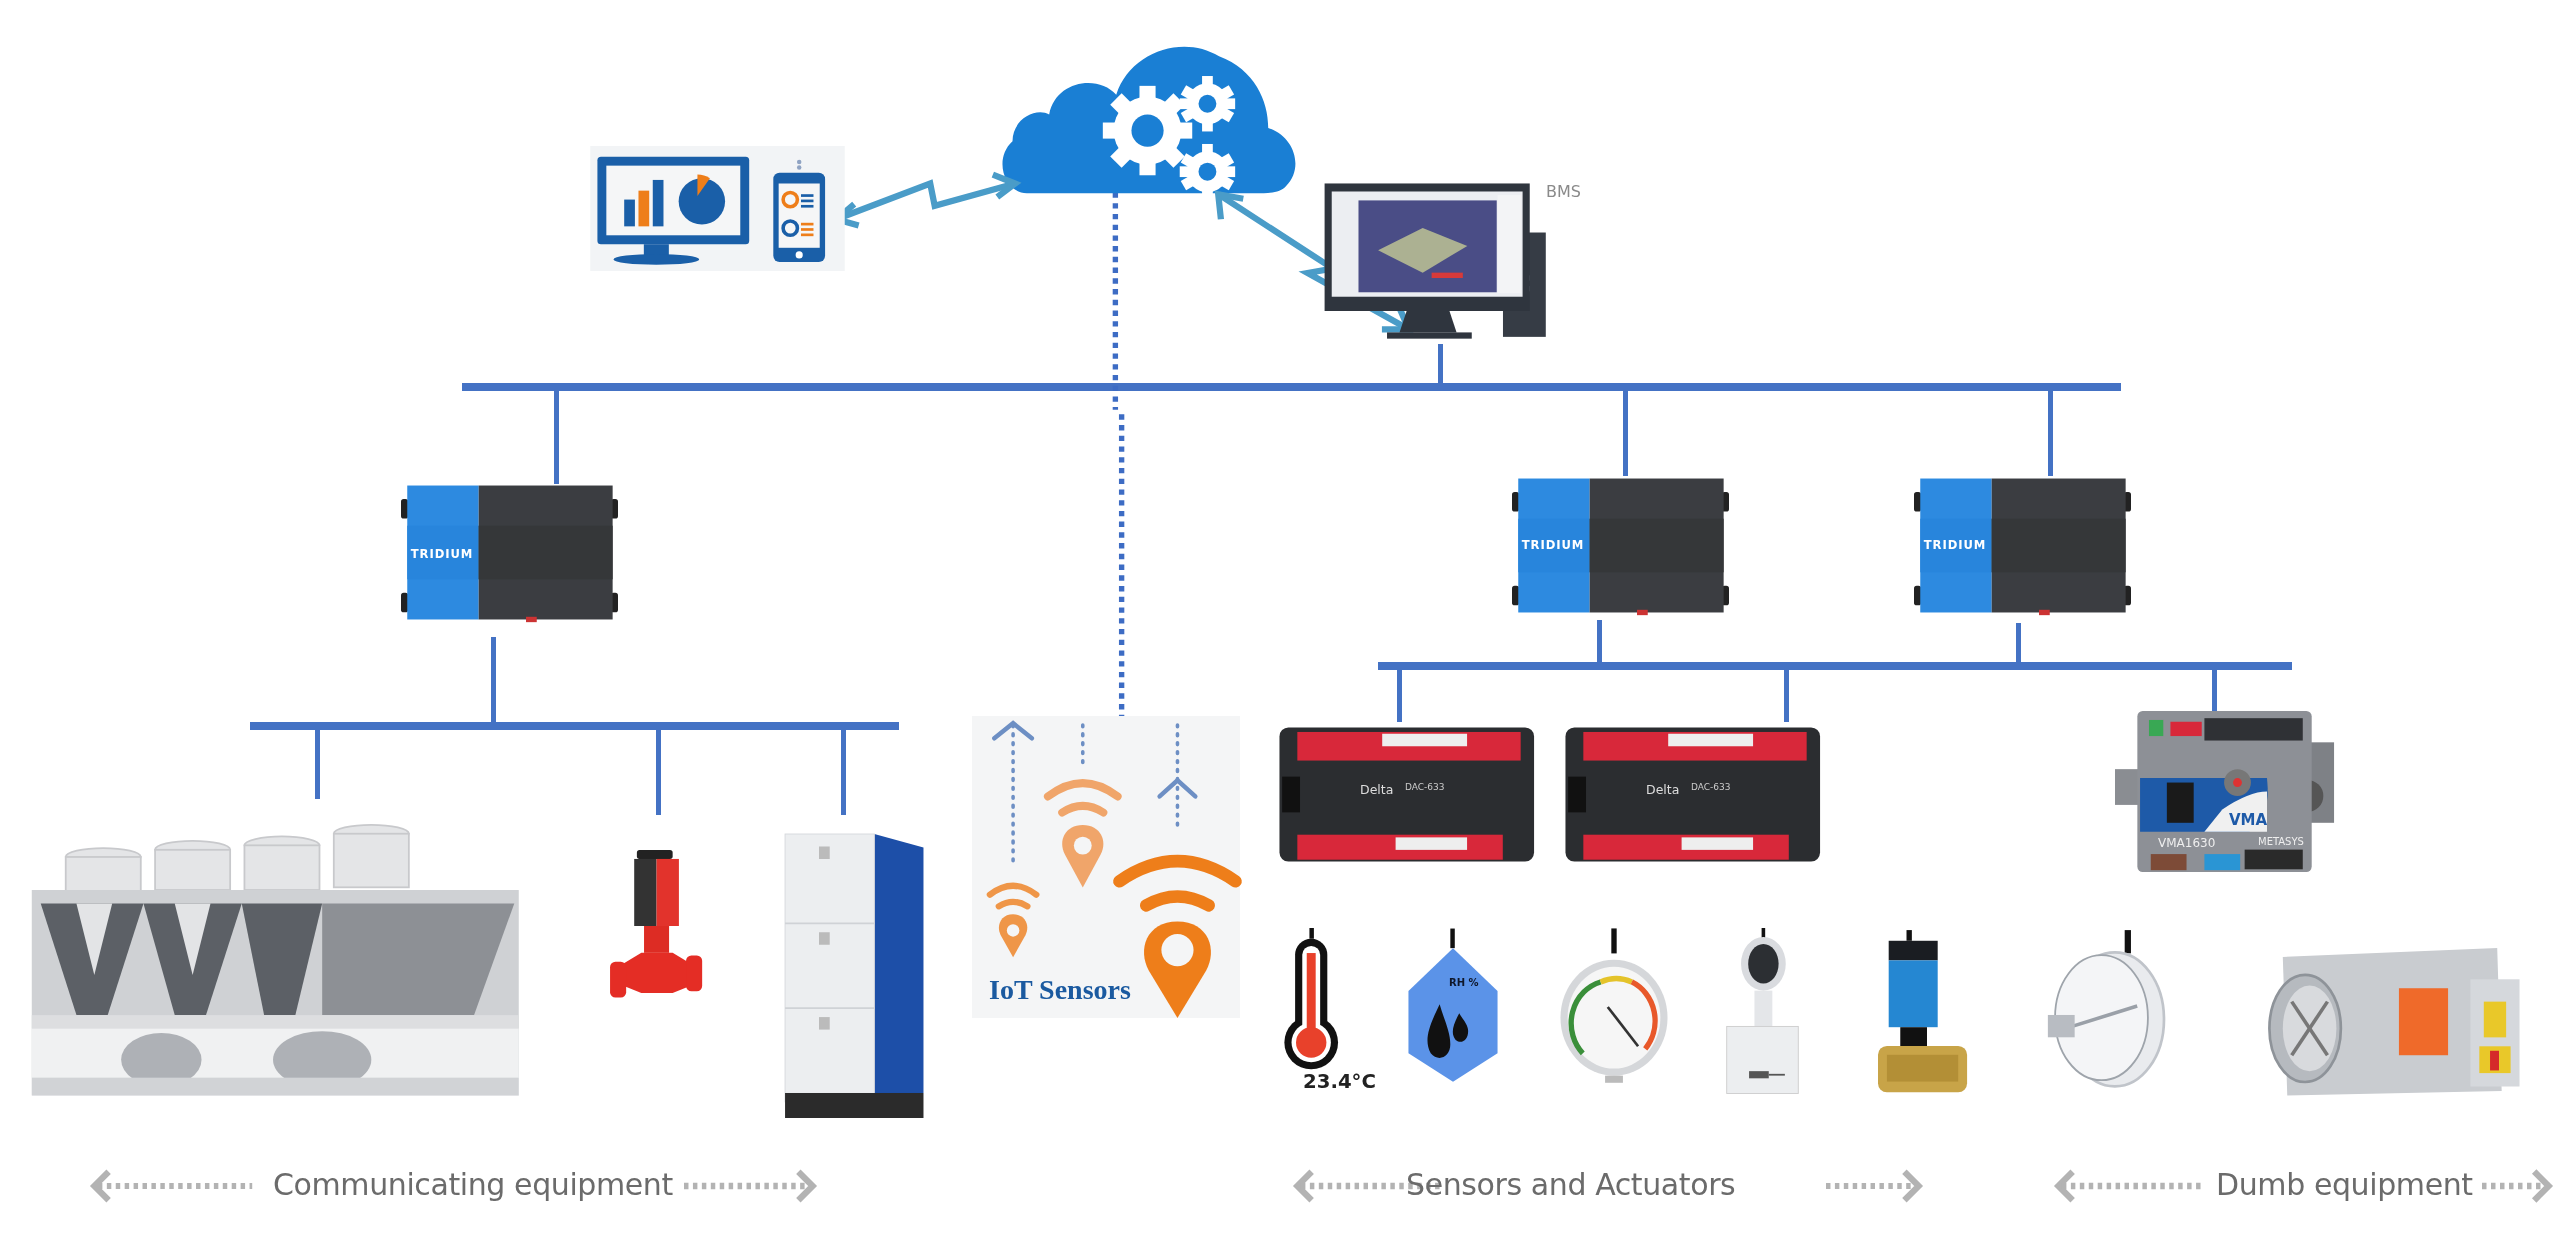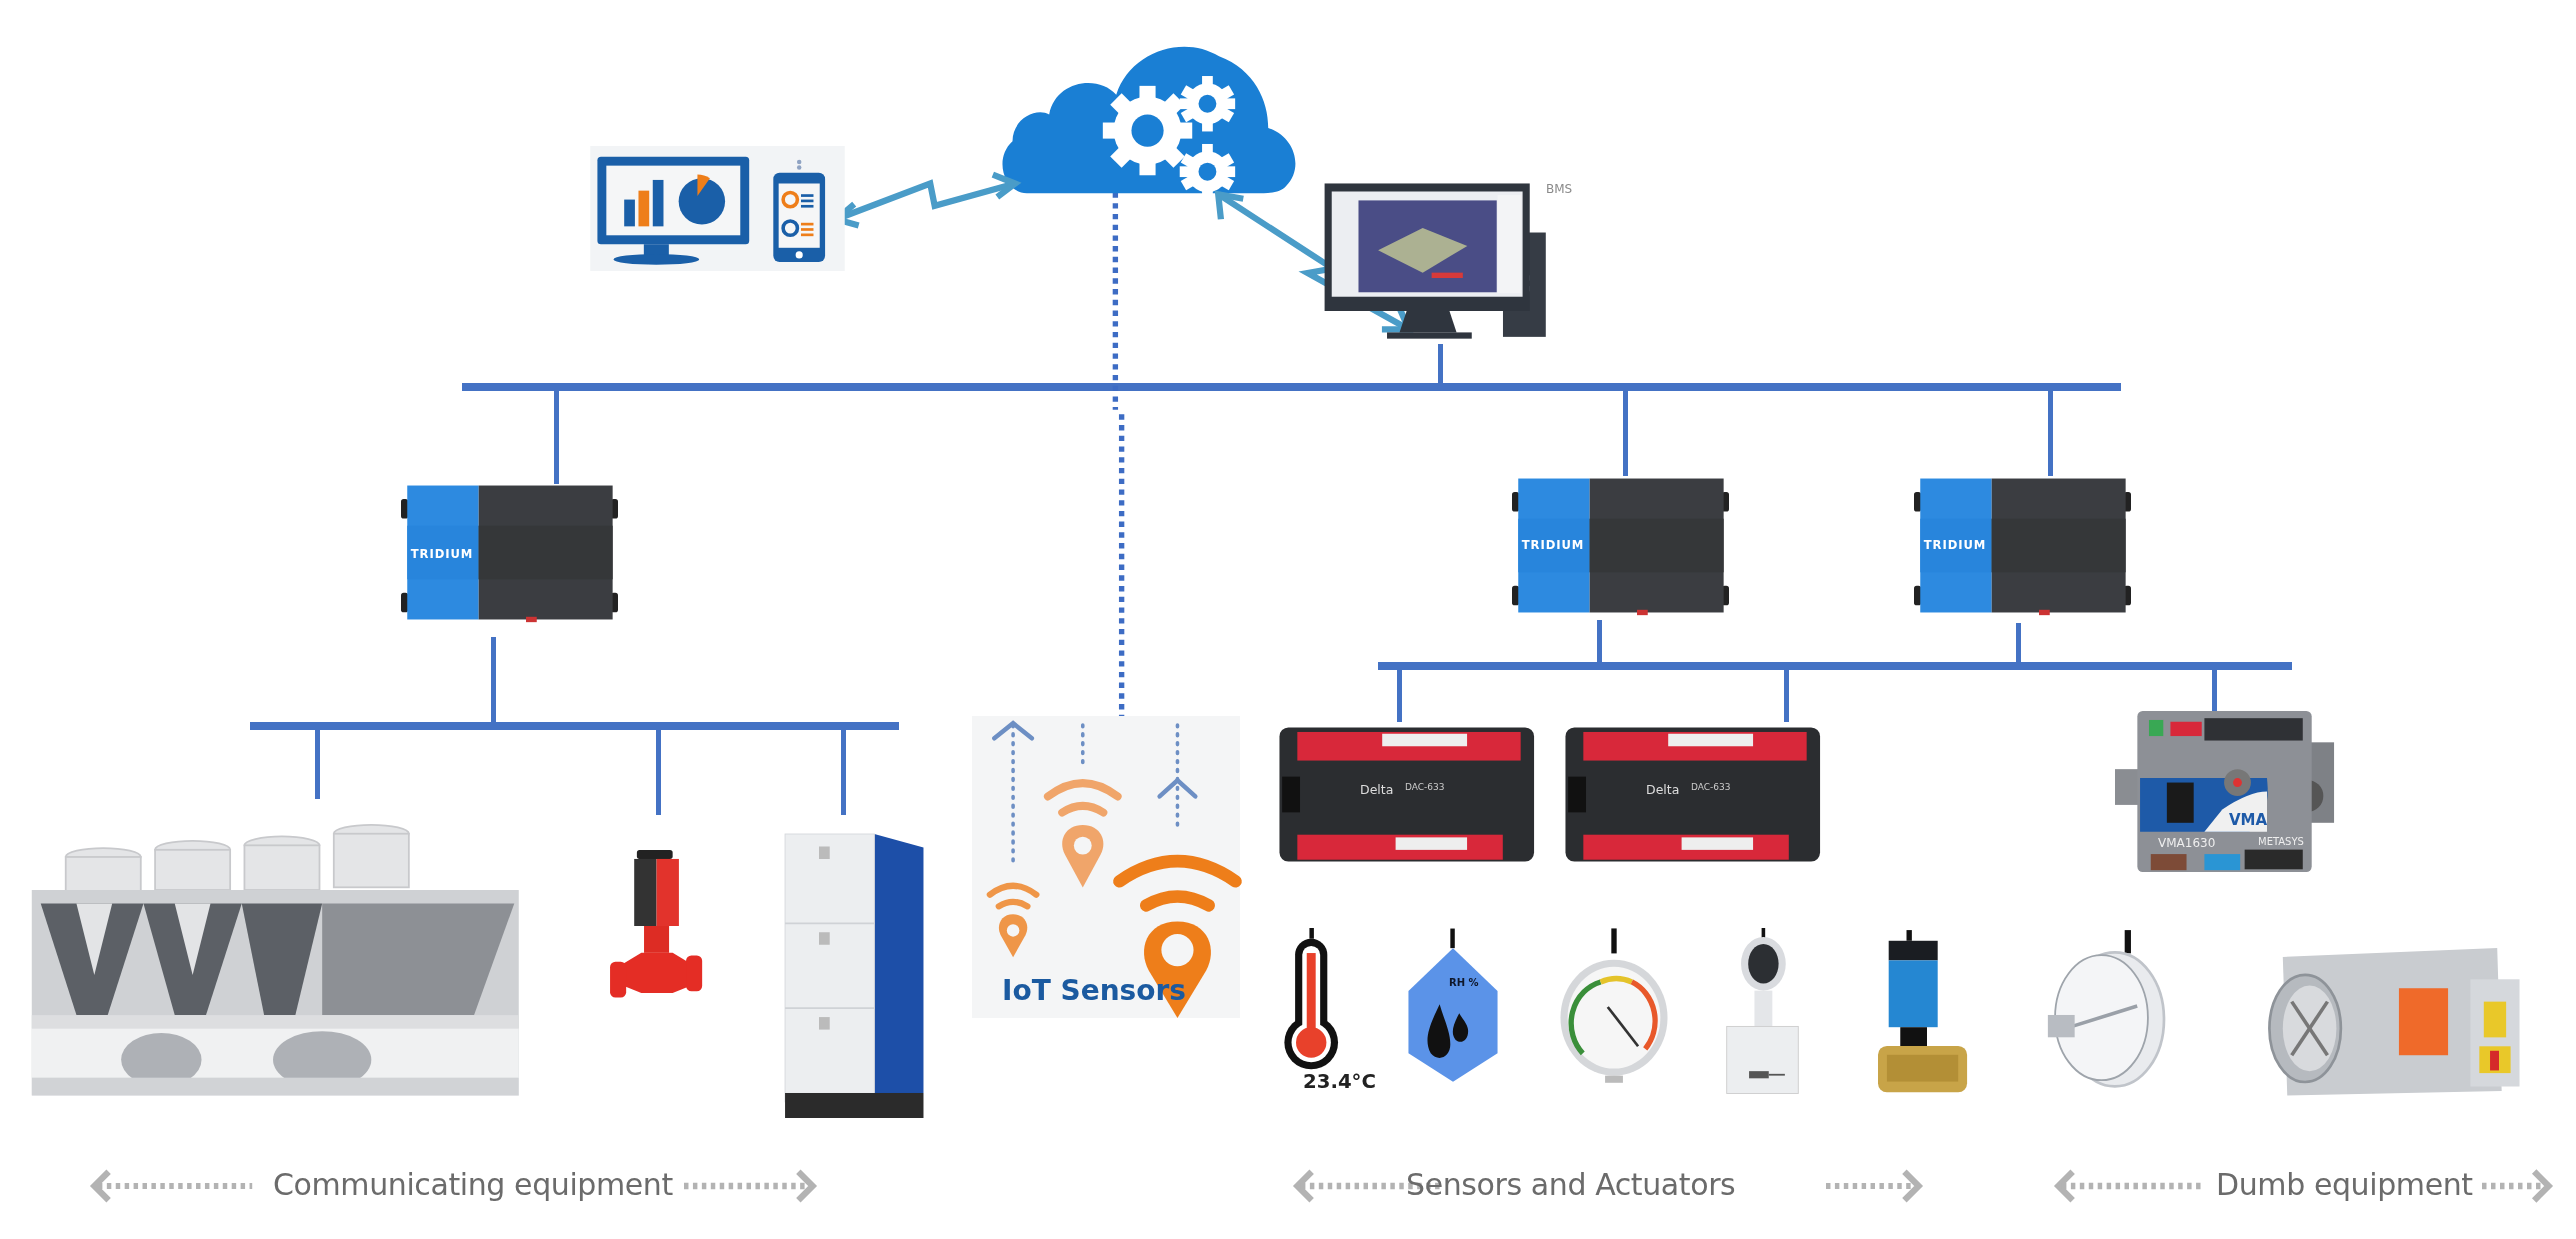--- a/index.html
+++ b/index.html
@@ -2,21 +2,21 @@
 <html style="font-size:14.3px"><head>
 <meta charset="utf-8">
 <style>
   html, body { margin:0; padding:0; background:#ffffff; }
   body { width:2576px; height:1240px; position:relative; overflow:hidden; font-family:"Liberation Sans", sans-serif; }
   .abs { position:absolute; }
   svg { overflow:visible; }
   .bus { position:absolute; background:#4472C4; }
   .caption { position:absolute; font-family:"DejaVu Sans", sans-serif; color:#6b6b6b; font-size:30px; letter-spacing:-0.4px; white-space:nowrap; }
   .tridium { position:absolute; color:#fff; font-family:"DejaVu Sans", sans-serif; font-weight:bold; font-size:11.6px; letter-spacing:0.9px; }
-  .bms-label { position:absolute; color:#8a8a8a; font-family:"DejaVu Sans", sans-serif; font-size:12px; }
+  .bms-label { position:absolute; color:#8a8a8a; font-family:"DejaVu Sans", sans-serif; font-size:16px; }
   .iot-title { position:absolute; color:#1b5aa0; font-family:"DejaVu Sans", sans-serif; font-weight:bold; font-size:28px; }
   .temp-text { position:absolute; color:#222; font-family:"DejaVu Sans", sans-serif; font-weight:bold; font-size:19.7px; }
 </style>
 </head>
 <body>
 
 <div class="bus" style="left:462px;top:383px;width:1659px;height:8px;"></div>
 <div class="bus" style="left:1438px;top:344px;width:5.4px;height:43px;"></div>
 <div class="bus" style="left:554px;top:387px;width:5.4px;height:97px;"></div>
 <div class="bus" style="left:1623px;top:387px;width:5.4px;height:89px;"></div>
@@ -236,21 +236,21 @@
     </g>
     <path d="M46,222 C32,222 27,235 32,245 L46,270 L60,245 C65,235 60,222 46,222 Z" fill="#ef9648"></path>
     <circle cx="46" cy="240" r="7" fill="#f4f5f6"></circle>
     <g fill="none" stroke="#EE7E1A" stroke-width="14" stroke-linecap="round">
       <path d="M165,185 Q230,140 295,185"></path>
       <path d="M195,212 Q230,192 265,212"></path>
     </g>
     <path d="M230,230 C195,230 185,262 198,285 L230,338 L262,285 C275,262 265,230 230,230 Z" fill="#EE7E1A"></path>
     <circle cx="230" cy="262" r="18" fill="#f4f5f6"></circle>
   </svg>
-  <span class="iot-title" style="left:30px;top:258px;">IoT Sensors</span>
+  <span class="iot-title" style="left:17px;top:258px;font-family:Liberation Serif, serif;">IoT Sensors</span>
 </div>
 
 <svg class="abs" style="left:27px;top:823px;" width="501" height="277" viewBox="0 0 560 310">
   <g fill="#e4e5e7" stroke="#c8c9cc" stroke-width="2">
     <ellipse cx="85" cy="38" rx="42" ry="10"></ellipse>
       <rect x="43" y="38" width="84" height="40"></rect>
     <ellipse cx="185" cy="30" rx="42" ry="10"></ellipse>
       <rect x="143" y="30" width="84" height="45"></rect>
     <ellipse cx="285" cy="25" rx="42" ry="10"></ellipse>
       <rect x="243" y="25" width="84" height="50"></rect>

